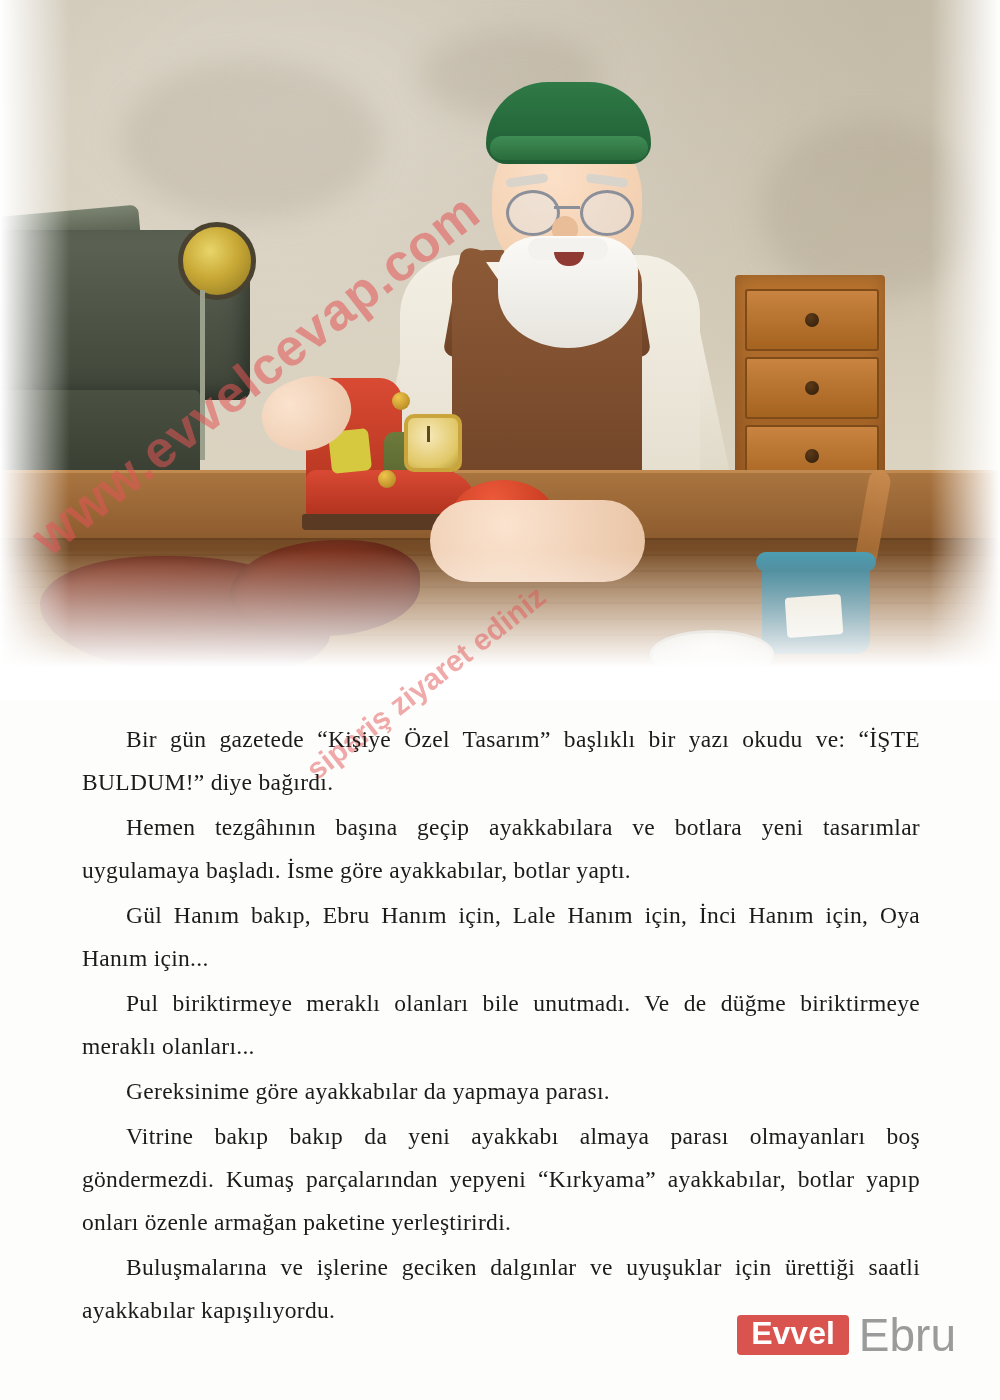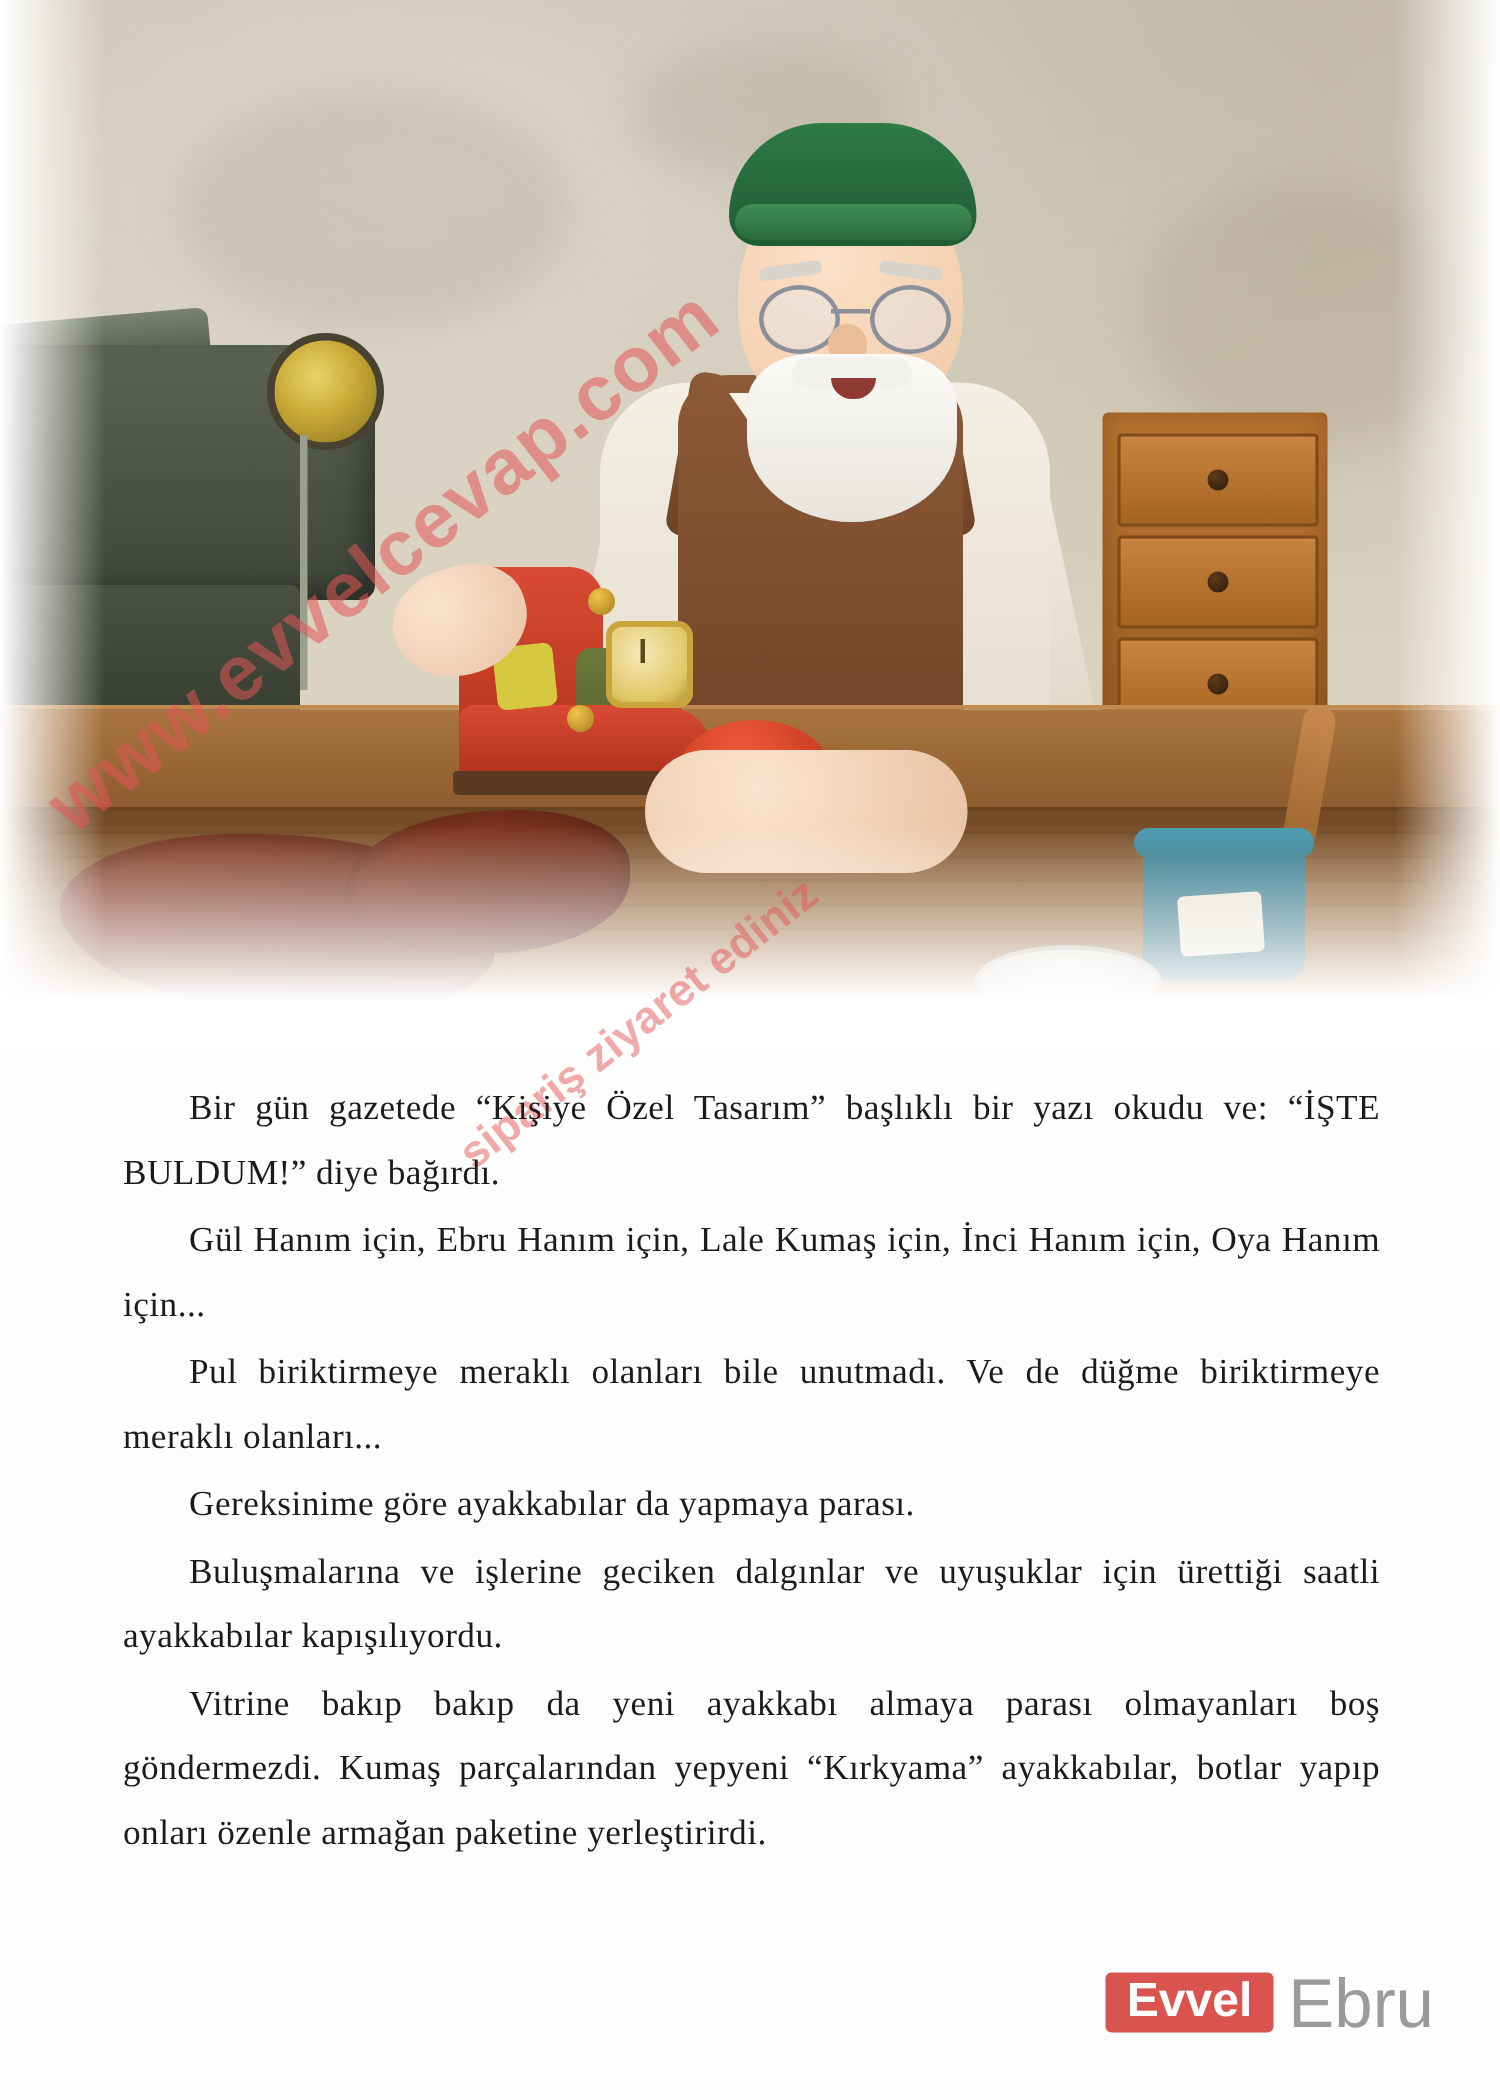--- a/index.html
+++ b/index.html
@@ -559,25 +559,26 @@
     <div class="fade-left"></div>
     <div class="fade-right"></div>
     <div class="fade-bottom"></div>
   </div>
 
   <div class="wm-diag">www.evvelcevap.com</div>
   <div class="wm-diag2">sipariş ziyaret ediniz</div>
 
   <div class="text-block">
     <p>Bir gün gazetede “Kişiye Özel Tasarım” başlıklı bir yazı okudu ve: “İŞTE BULDUM!” diye bağırdı.</p>
-    <p>Gül Hanım için, Ebru Hanım için, Lale Kumaş için, İnci Hanım için, Oya Hanım için...</p>
+    <p>Hemen tezgâhının başına geçip ayakkabılara ve botlara yeni tasarımlar uygulamaya başladı. İsme göre ayakkabılar, botlar yaptı.</p>
+    <p>Gül Hanım bakıp, Ebru Hanım için, Lale Hanım için, İnci Hanım için, Oya Hanım için...</p>
     <p>Pul biriktirmeye meraklı olanları bile unutmadı. Ve de düğme biriktirmeye meraklı olanları...</p>
     <p>Gereksinime göre ayakkabılar da yapmaya parası.</p>
+    <p>Vitrine bakıp bakıp da yeni ayakkabı almaya parası olmayanları boş göndermezdi. Kumaş parçalarından yepyeni “Kırkyama” ayakkabılar, botlar yapıp onları özenle armağan paketine yerleştirirdi.</p>
     <p>Buluşmalarına ve işlerine geciken dalgınlar ve uyuşuklar için ürettiği saatli ayakkabılar kapışılıyordu.</p>
-    <p>Vitrine bakıp bakıp da yeni ayakkabı almaya parası olmayanları boş göndermezdi. Kumaş parçalarından yepyeni “Kırkyama” ayakkabılar, botlar yapıp onları özenle armağan paketine yerleştirirdi.</p>
   </div>
 
 
   <div class="logo">
     <span class="logo-evvel">Evvel</span>
     <span class="logo-cevap">Ebru</span>
   </div>
 
 </div>
 

